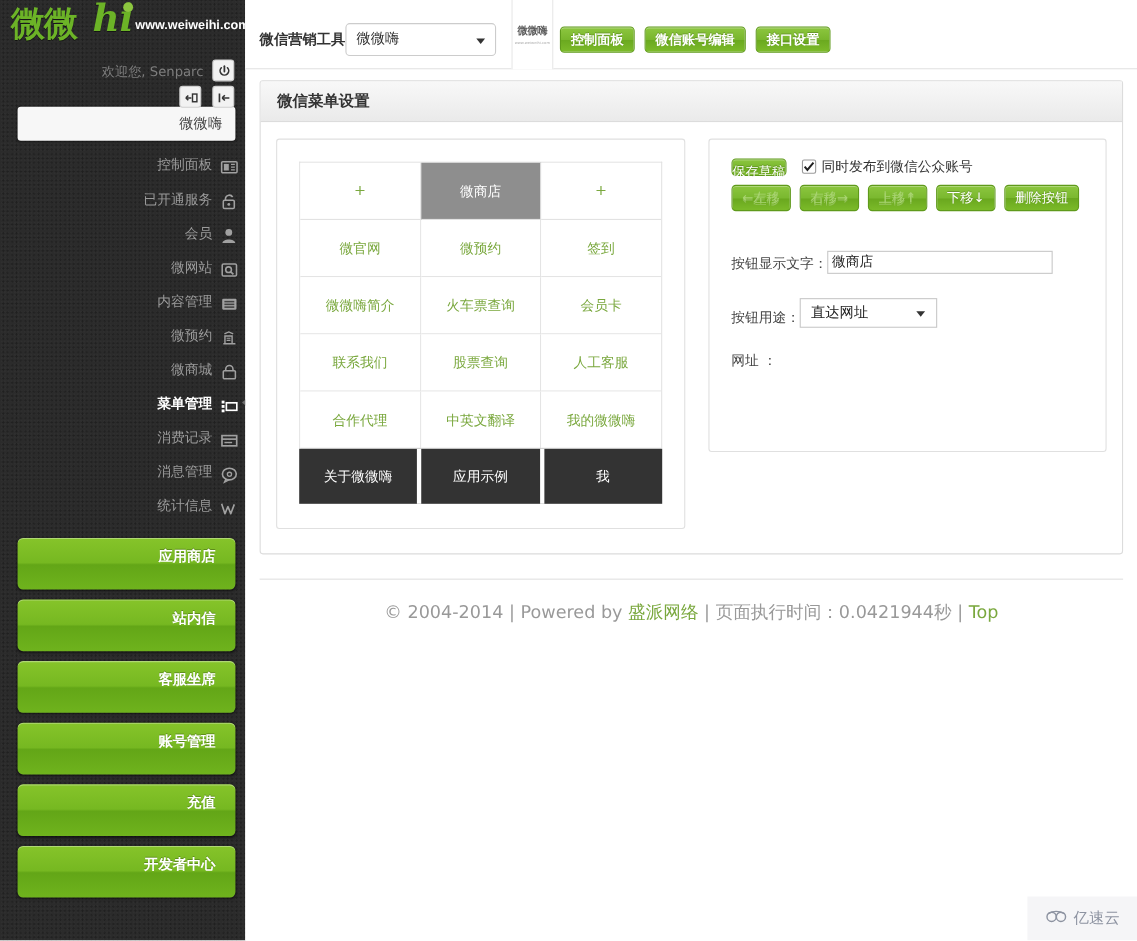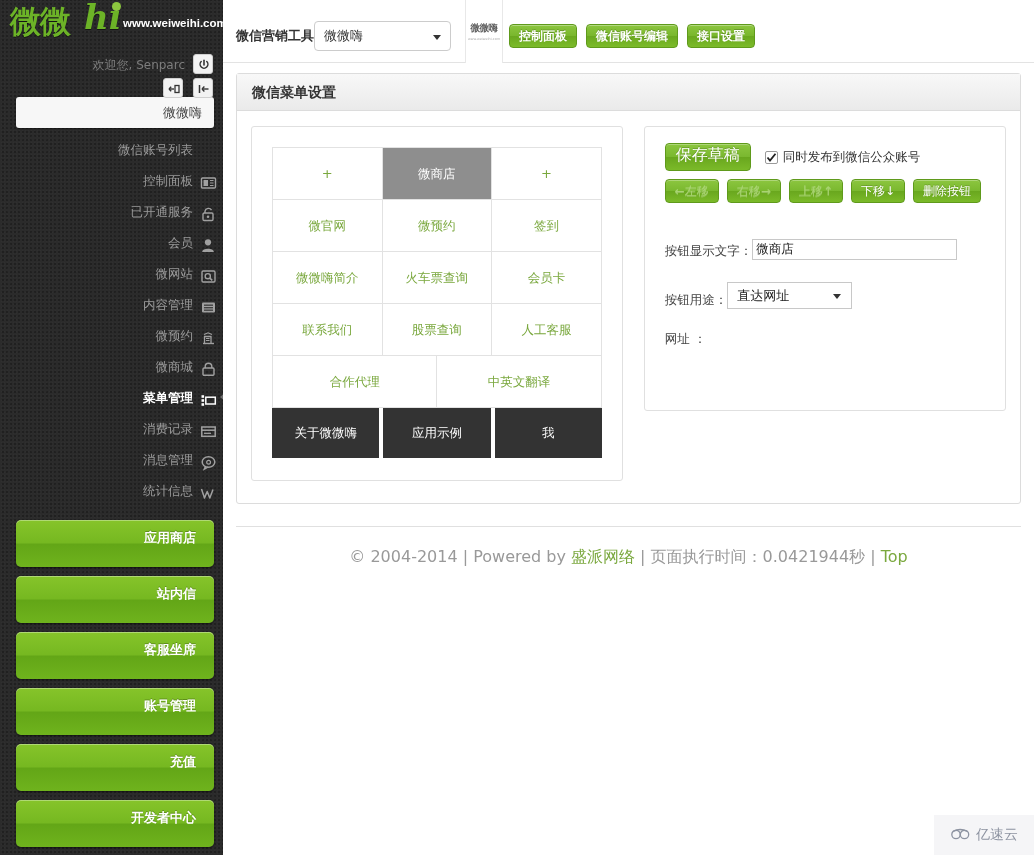--- a/index.html
+++ b/index.html
@@ -257,22 +257,22 @@
   .form-box {
     flex: 1;
     margin-left: 21px;
     border: 1px solid #e0e0e0;
     border-radius: 3px;
     padding: 16px 16px 20px 20px;
     height: 285px;
   }
   .save-row { display: flex; align-items: center; margin-bottom: 8px; }
   .btn-save {
-    height: 28px; line-height: 22px; padding: 0 10px;
-    border-radius: 4px; color: #fff; font-size: 16px;
+    height: 16px; line-height: 22px; padding: 0 0;
+    border-radius: 4px; color: #fff; font-size: 12px;
     background: linear-gradient(to bottom, #8cc63f 0%, #7ab82f 50%, #69a71e 51%, #7bba29 100%);
     border: 1px solid #5f9a1b;
     box-shadow: inset 0 1px 0 rgba(255,255,255,0.3);
     text-shadow: 0 -1px 0 rgba(0,0,0,0.2);
     cursor: pointer;
   }
   .chk {
     width: 13px; height: 13px;
     border: 1px solid #9a9a9a;
     background: #fff;
@@ -390,23 +390,20 @@
               <path d="M5 7 L11.5 7" stroke="#333" stroke-width="1.4"></path>
               <path d="M5 7 L7.4 4.6 M5 7 L7.4 9.4" stroke="#333" stroke-width="1.4" fill="none"></path>
             </svg>
         </span>
       </span>
     </div>
 
     <div class="account-box">微微嗨</div>
 
     <div class="nav">
-      <div class="nav-item">
-        <span>微信账号列表</span>
-      </div>
       <div class="nav-item">
         <span>控制面板</span>
         <span class="nav-ico">
           <svg width="17" height="17" viewBox="0 0 17 17">
               <rect x="1.5" y="3" width="14" height="10" rx="1" fill="none" stroke="#c9c9c9" stroke-width="1.4"></rect>
               <rect x="3.5" y="5" width="4.5" height="6" fill="#c9c9c9"></rect>
               <path d="M10 5.5 H13.5 M10 8 H13.5 M10 10.5 H13.5" stroke="#c9c9c9" stroke-width="1.2"></path>
             </svg>
         </span>
       </div>
@@ -566,20 +563,21 @@
                 <div class="cell">会员卡</div>
               </div>
               <div class="grow">
                 <div class="cell">联系我们</div>
                 <div class="cell">股票查询</div>
                 <div class="cell">人工客服</div>
               </div>
               <div class="grow">
                 <div class="cell">合作代理</div>
                 <div class="cell">中英文翻译</div>
+                <div class="cell">我的微微嗨</div>
               </div>
             </div>
             <div class="grow bottom">
               <div class="cell">关于微微嗨</div>
               <div class="cell">应用示例</div>
               <div class="cell">我</div>
             </div>
           </div>
 
           <div class="form-box">

